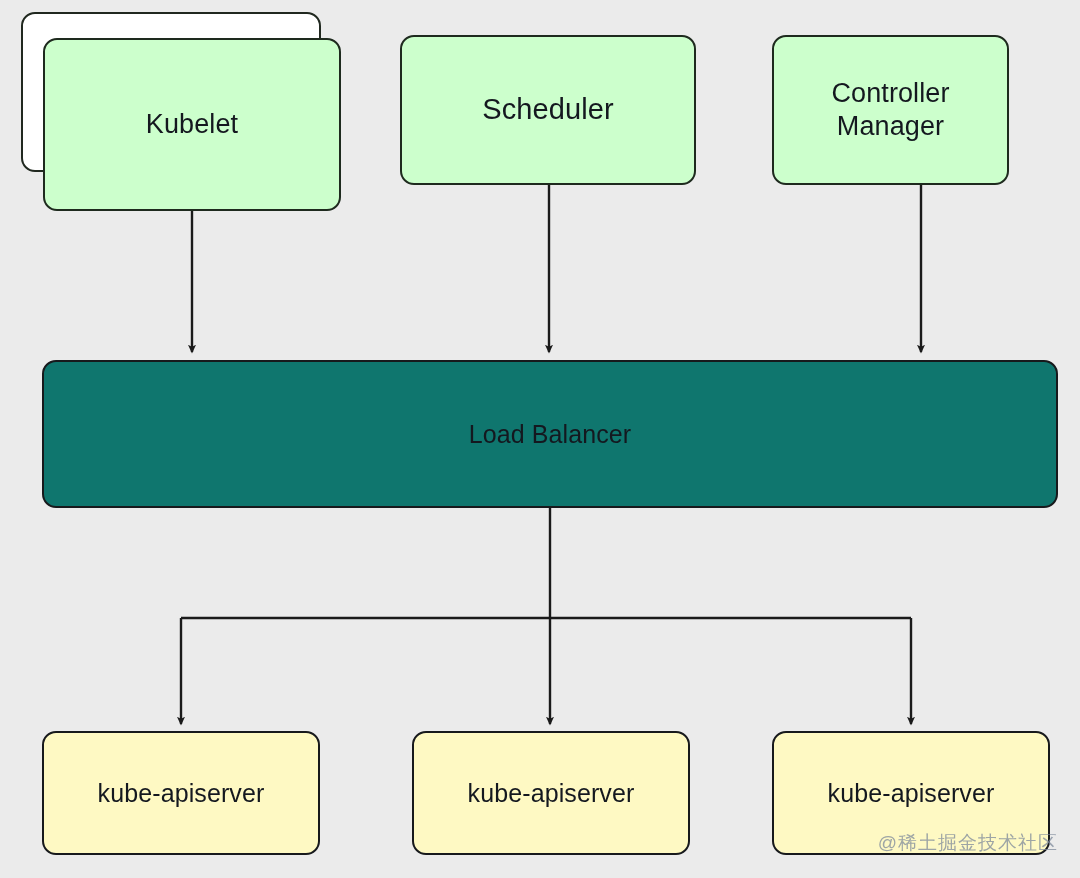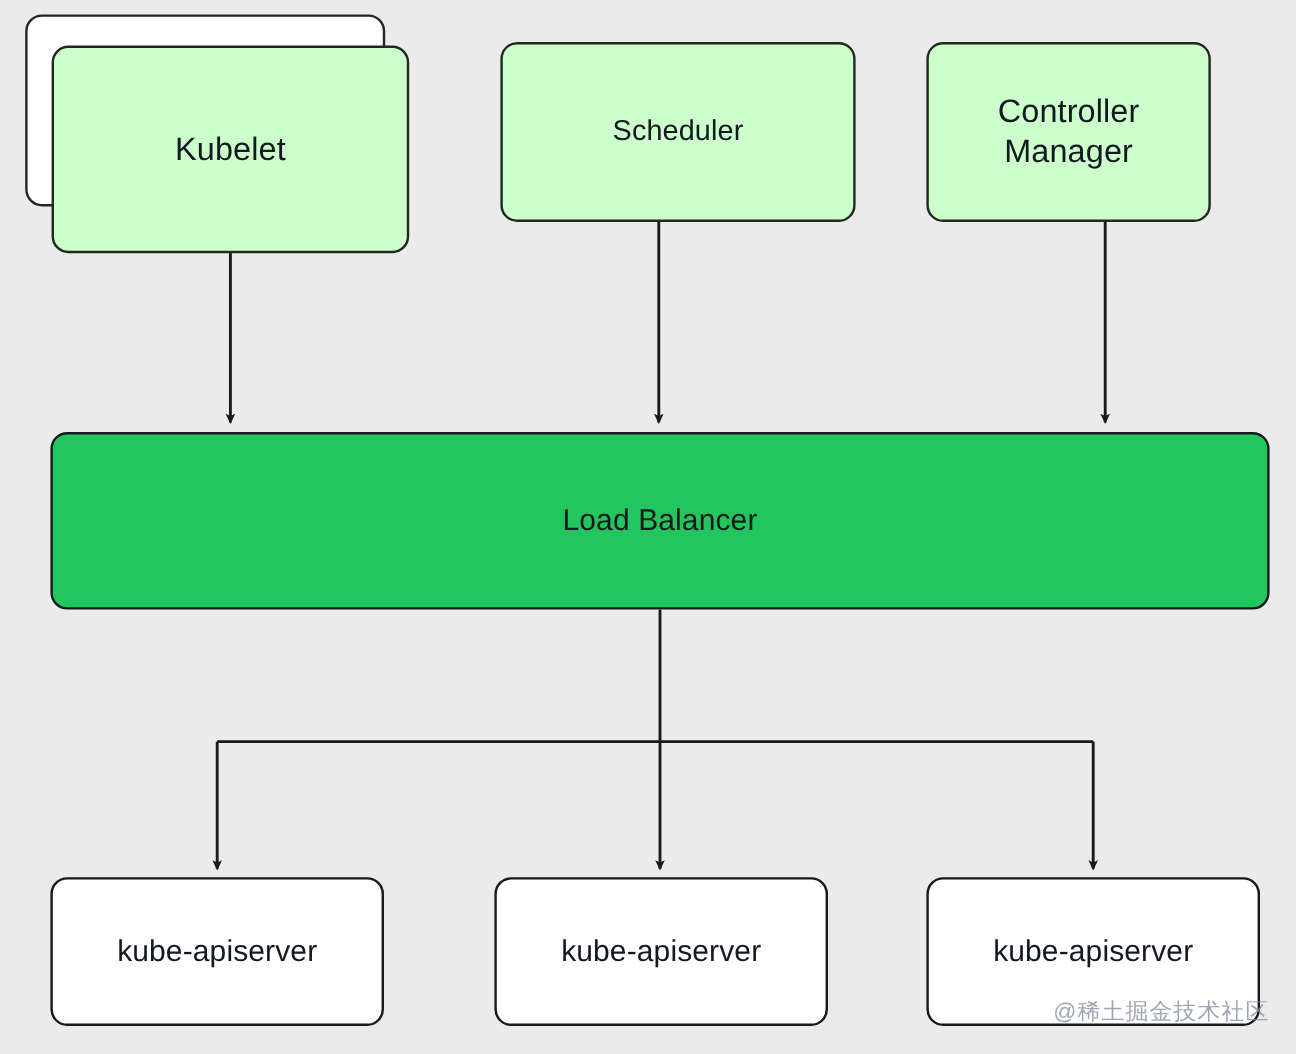--- a/index.html
+++ b/index.html
@@ -37,28 +37,28 @@
     justify-content: center;
     text-align: center;
     border: 2px solid #1a1a1a;
     border-radius: 14px;
     color: #14181f;
     line-height: 1.22;
     letter-spacing: 0.1px;
     white-space: pre-line;
   }
   .node-green   { background: #ccffcc; border-color: #1e2a1e; }
-  .node-lb      { background: #22c55e; border-color: #17191c; text-align: right; }
-  .node-api     { background: #ffffff; border-color: #17191c; }
+  .node-lb      { background: #0f766e; border-color: #17191c; text-align: right; }
+  .node-api     { background: #fef9c3; border-color: #17191c; }
   .stack-ghost  { background: #ffffff; border: 2px solid #20281f; border-radius: 14px; }
 
   
   #stack-back   { left: 21px;  top: 12px;  width: 300px; height: 160px; }
   #node-kubelet { left: 43px;  top: 38px;  width: 298px; height: 173px; font-size: 27px; }
-  #node-scheduler { left: 400px; top: 35px; width: 296px; height: 150px; font-size: 24px; margin-left: 17px; }
+  #node-scheduler { left: 400px; top: 35px; width: 296px; height: 150px; font-size: 29px; }
   #node-controller-manager { left: 772px; top: 35px; width: 237px; height: 150px; font-size: 27px; }
   #node-load-balancer { left: 42px; top: 360px; width: 1016px; height: 148px; font-size: 25px; }
   #node-api-1 { left: 42px;  top: 731px; width: 278px; height: 124px; font-size: 25px; }
   #node-api-2 { left: 412px; top: 731px; width: 278px; height: 124px; font-size: 25px; }
   #node-api-3 { left: 772px; top: 731px; width: 278px; height: 124px; font-size: 25px; }
 
   .watermark {
     position: absolute;
     right: 22px;
     bottom: 22px;

